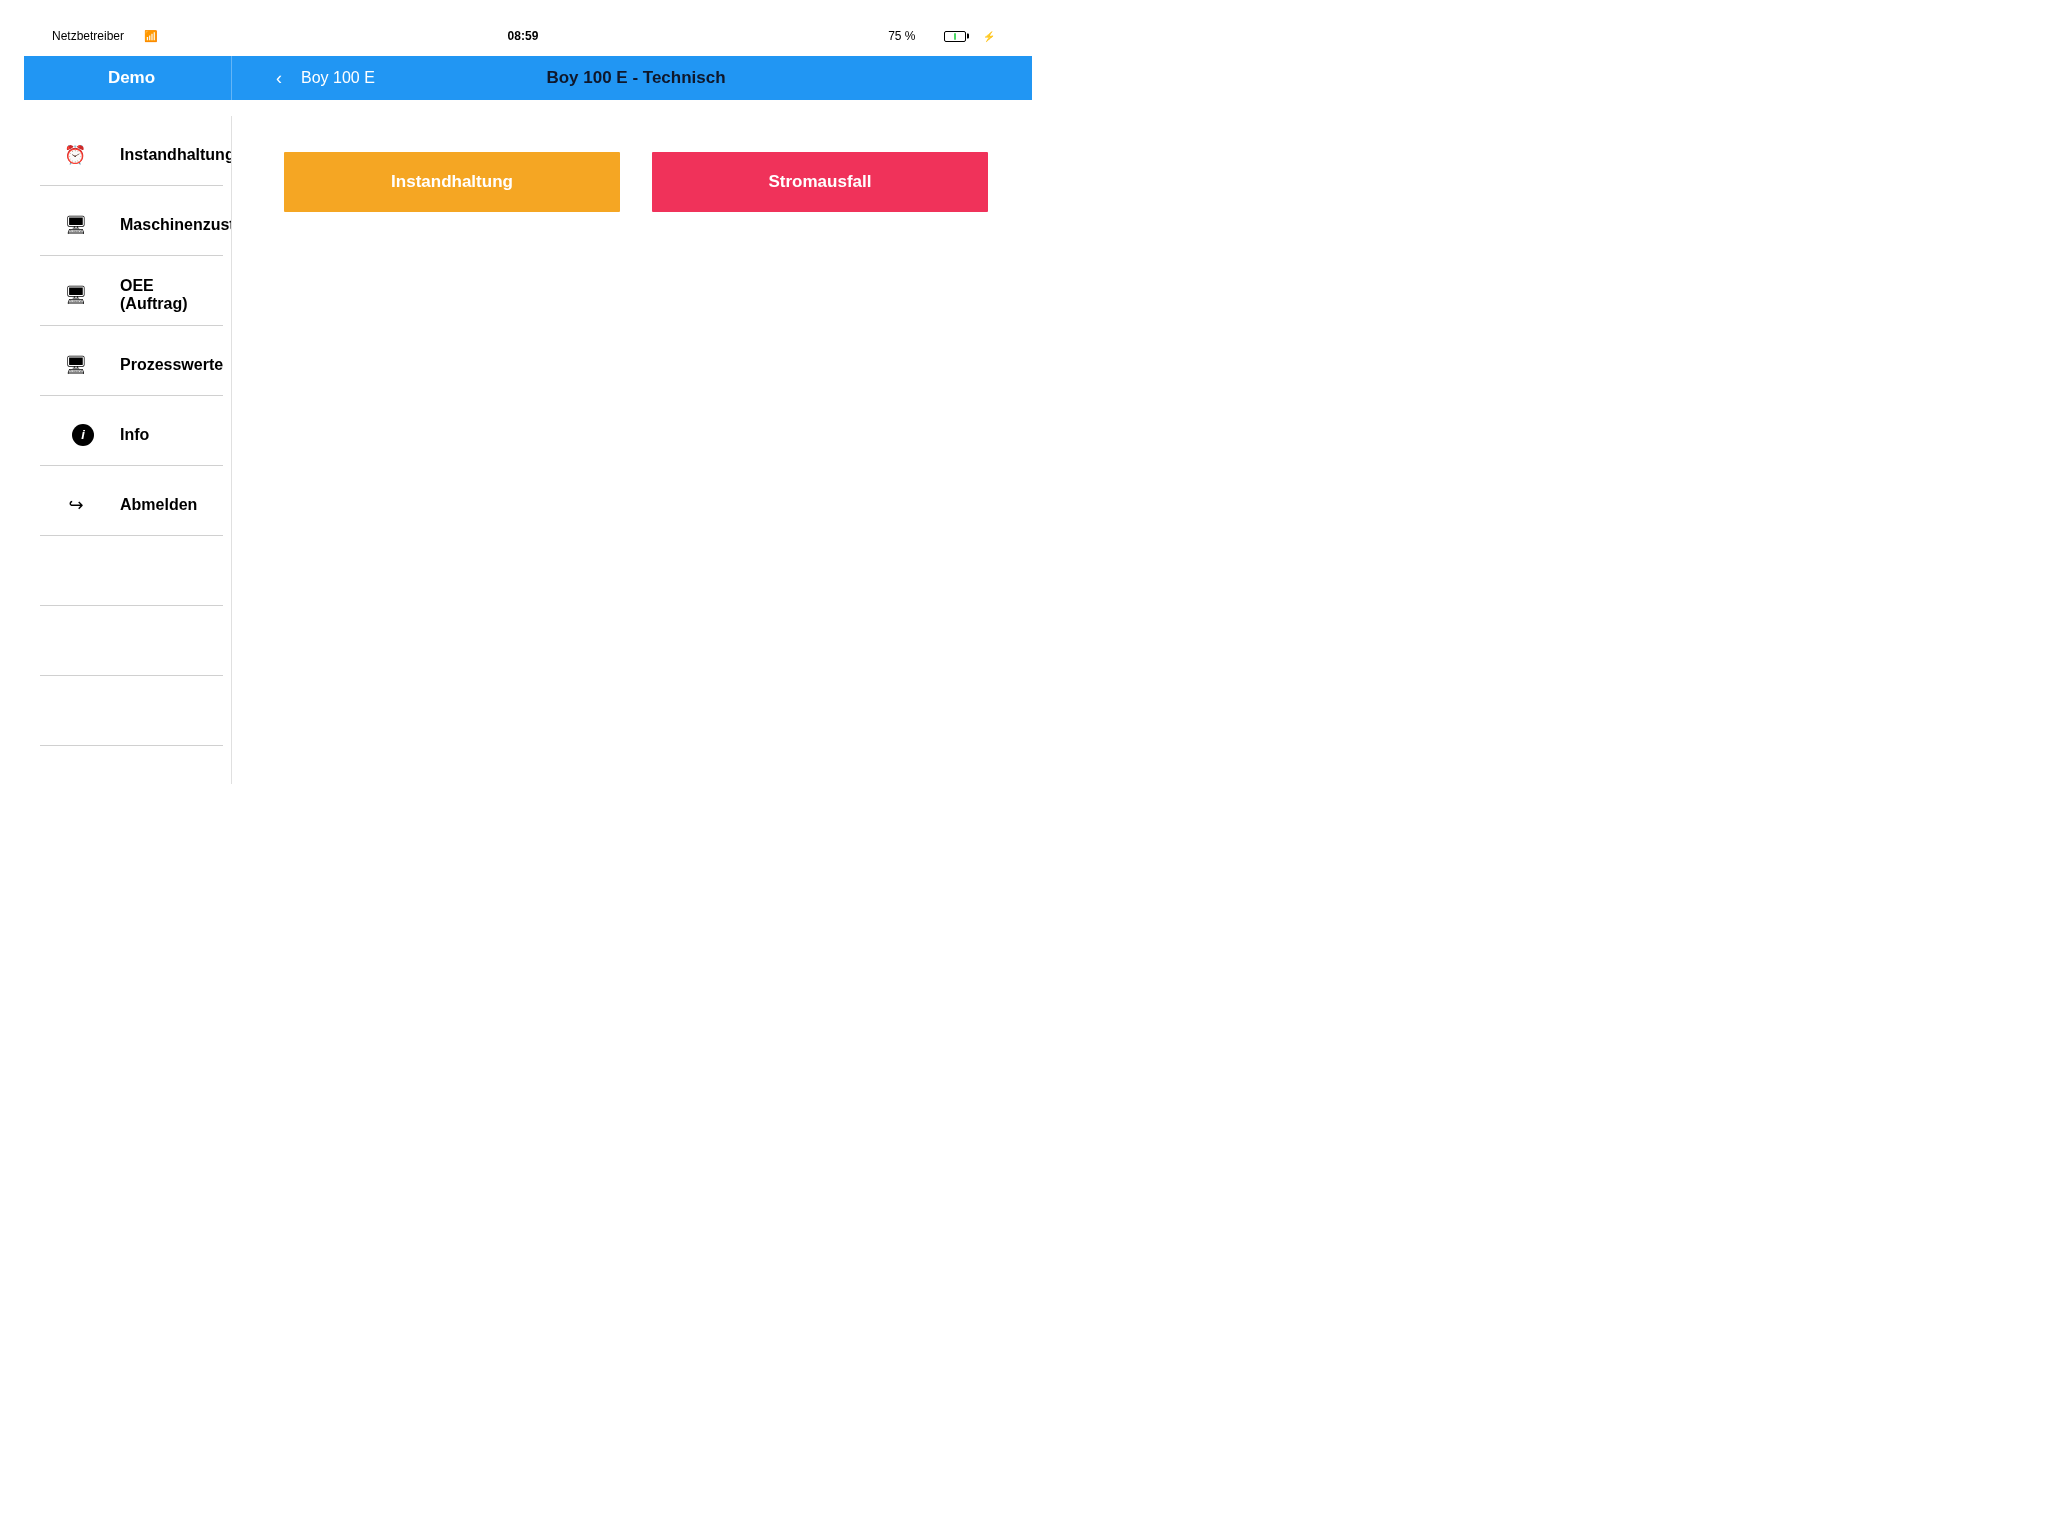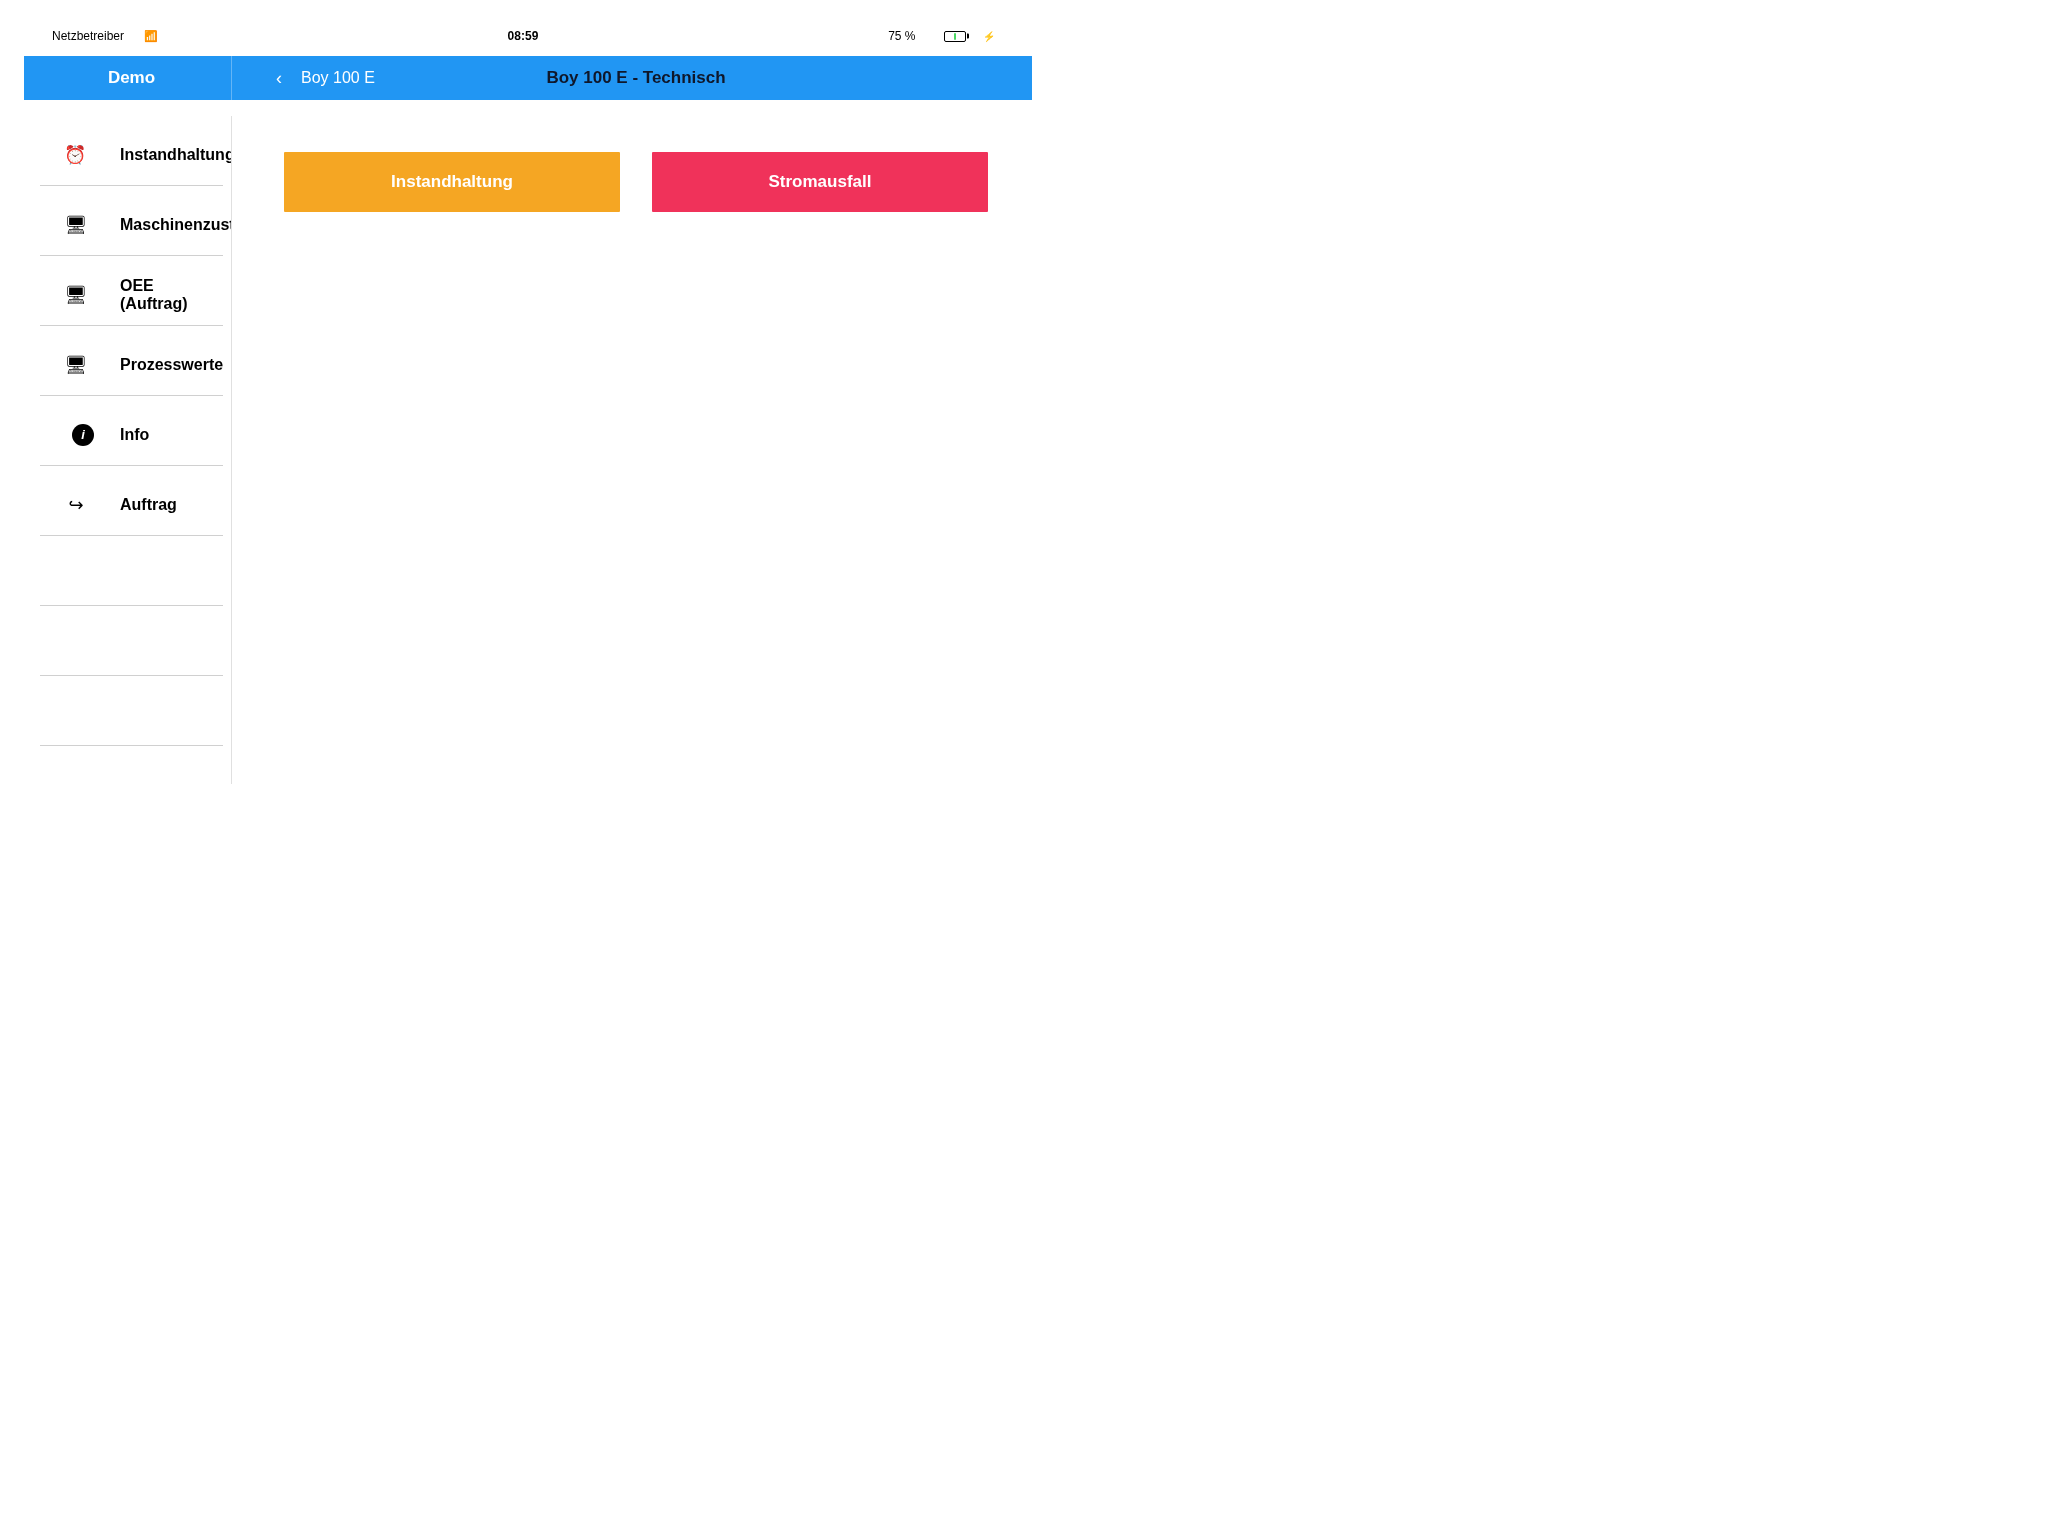--- a/index.html
+++ b/index.html
@@ -247,21 +247,21 @@
 
     <div class="sidebar-item">
       <span class="sidebar-item-icon">
         <div class="info-circle">i</div>
       </span>
       <span class="sidebar-item-label">Info</span>
     </div>
 
     <div class="sidebar-item">
       <span class="sidebar-item-icon logout-icon">↪</span>
-      <span class="sidebar-item-label">Auftrag</span>
+      <span class="sidebar-item-label">Abmelden</span>
     </div>
 
     <div class="sidebar-empty"></div>
     <div class="sidebar-empty"></div>
     <div class="sidebar-empty"></div>
     <div class="sidebar-empty"></div>
     <div class="sidebar-empty"></div>
     <div class="sidebar-empty"></div>
 
   </div>

